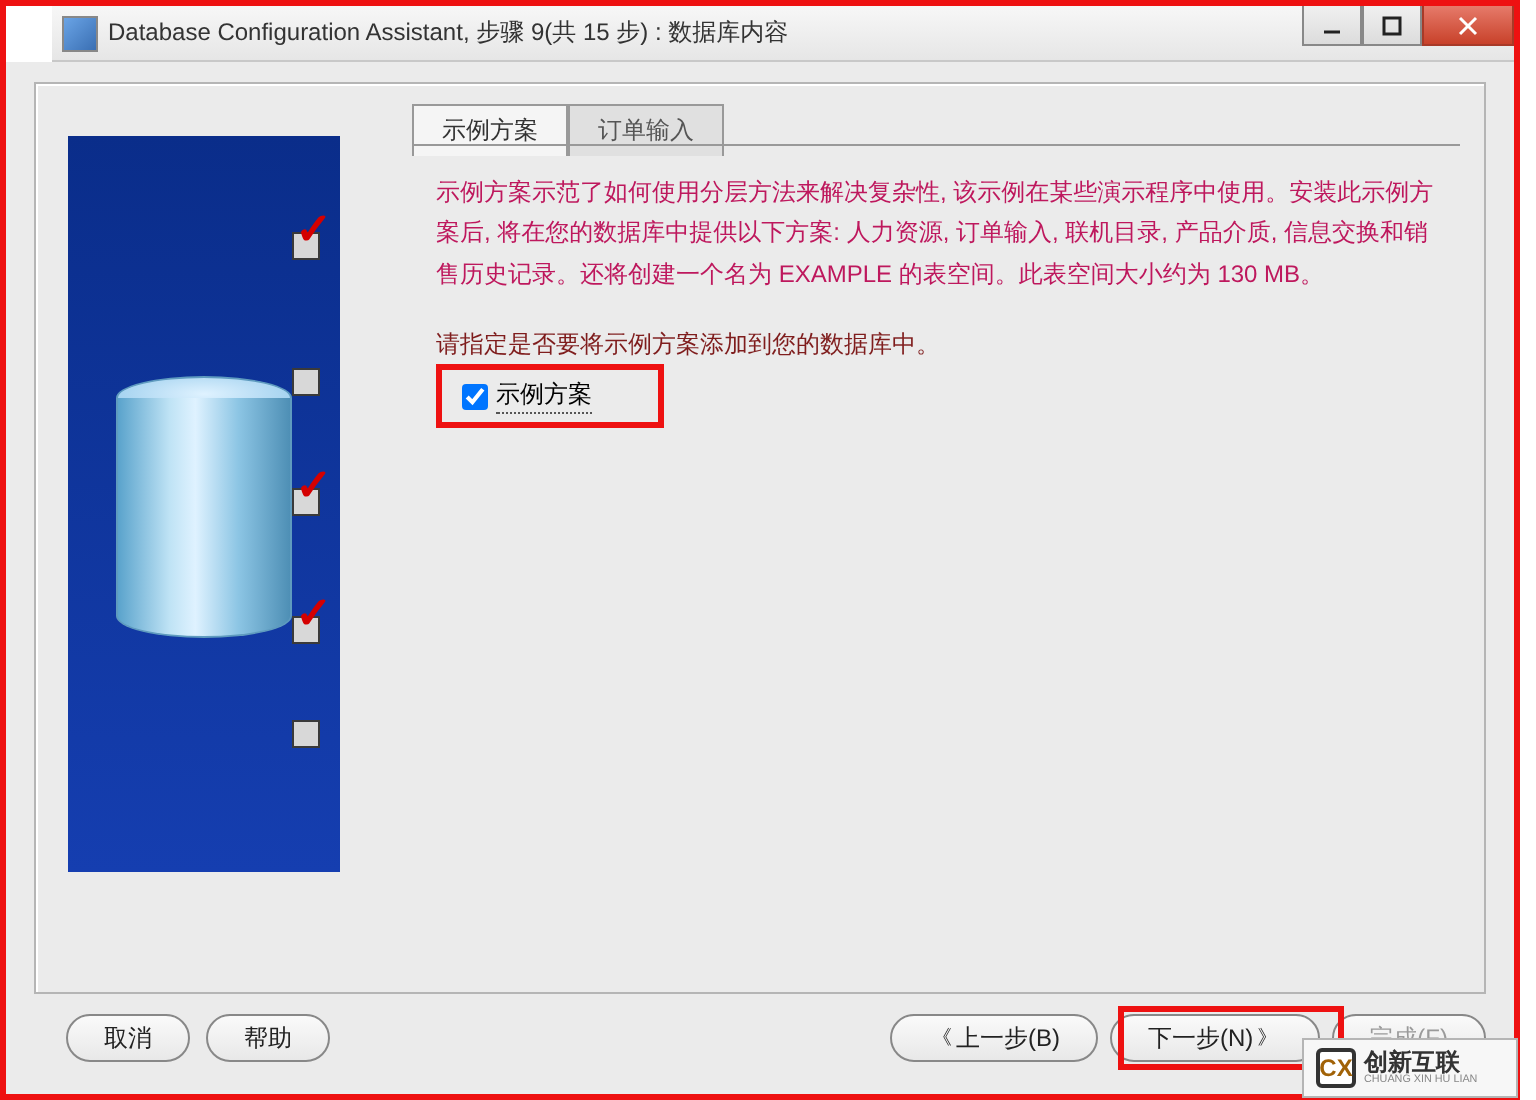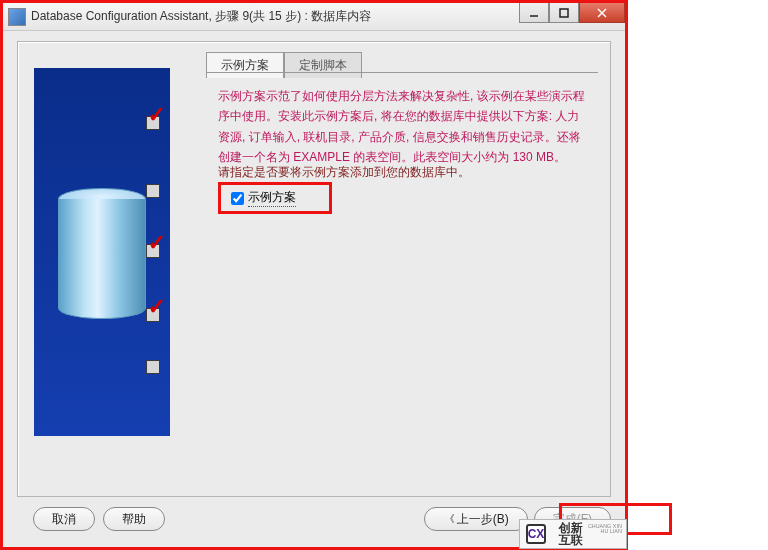--- a/index.html
+++ b/index.html
@@ -8,24 +8,25 @@
     padding: 0;
     width: 768px;
     height: 550px;
     font-family: "Microsoft YaHei", Tahoma, sans-serif;
     font-size: 12px;
     background: #fff;
     position: relative;
   }
   .outer-border {
     border: 3px solid #e11;
-    width: 628px;
+    width: 760px;
     height: 550px;
     position: relative;
     background: #fff;
+    padding-left: 23px;
   }
   
   .titlebar {
     height: 28px;
     background: linear-gradient(to bottom,#f7f7f7,#e6e6e6);
     border-bottom: 1px solid #c8c8c8;
     display: flex;
     align-items: center;
     padding-left: 6px;
     position: relative;
@@ -208,24 +209,24 @@
     align-items: center;
     padding-left: 6px;
     gap: 4px;
     color: #555;
   }
   .watermark .logo {
     width: 20px; height: 20px;
     border: 2px solid #333;
     border-radius: 3px;
     display: flex; align-items: center; justify-content: center;
-    font-weight: bold; font-size: 12px; color: #4c1d95;
+    font-weight: bold; font-size: 12px; color: #a16207;
     background: #fff;
   }
-  .watermark .txt { display:flex; line-height:1;text-align:right;}
+  .watermark .txt { display:flex; flex-direction:column; line-height:1;}
   .watermark .txt .big{ font-size:12px; color:#333; font-weight:bold;}
   .watermark .txt .small{ font-size:6px; color:#888; transform:scale(.9); transform-origin:left;}
 </style>
 </head>
 <body>
 
 <div class="outer-border">
 
   <div class="titlebar">
     <div class="app-icon"></div>
@@ -264,21 +265,21 @@
         <div class="step-check" style="top:116px;"></div>
         <div class="step-check" style="top:176px;"></div>
         <span class="red-check" style="top:168px;">✓</span>
         <div class="step-check" style="top:240px;"></div>
         <span class="red-check" style="top:232px;">✓</span>
         <div class="step-check" style="top:292px;"></div>
       </div>
 
       <div class="tabs">
         <div class="tab">示例方案</div>
-        <div class="tab inactive">定制脚本</div>
+        <div class="tab inactive">订单输入</div>
       </div>
       <div class="tab-pane-line"></div>
 
       <div class="desc">示例方案示范了如何使用分层方法来解决复杂性, 该示例在某些演示程序中使用。安装此示例方案后, 将在您的数据库中提供以下方案: 人力资源, 订单输入, 联机目录, 产品介质, 信息交换和销售历史记录。还将创建一个名为 EXAMPLE 的表空间。此表空间大小约为 130 MB。</div>
       <div class="prompt">请指定是否要将示例方案添加到您的数据库中。</div>
 
       <div class="option-hl">
         <input type="checkbox" checked="" style="">
         <label>示例方案</label>
       </div>
@@ -290,20 +291,24 @@
             <span>取消</span>
           </button>
         <button class="btn">
             <span>帮助</span>
           </button>
       </div>
       <div class="right-btns">
         <button class="btn">
             <span class="arrow">《</span>
             <span>上一步(B)</span>
+          </button>
+        <button class="btn" id="next-btn">
+            <span>下一步(N)</span>
+            <span class="arrow">》</span>
           </button>
         <button class="btn" disabled="">
             <span>完成(F)</span>
           </button>
       </div>
       <div class="next-hl" id="next-hl" style="left: 542px; top: -4px; width: 112.672px; height: 32px;"></div>
     </div>
   </div>
 
   <div class="watermark">

